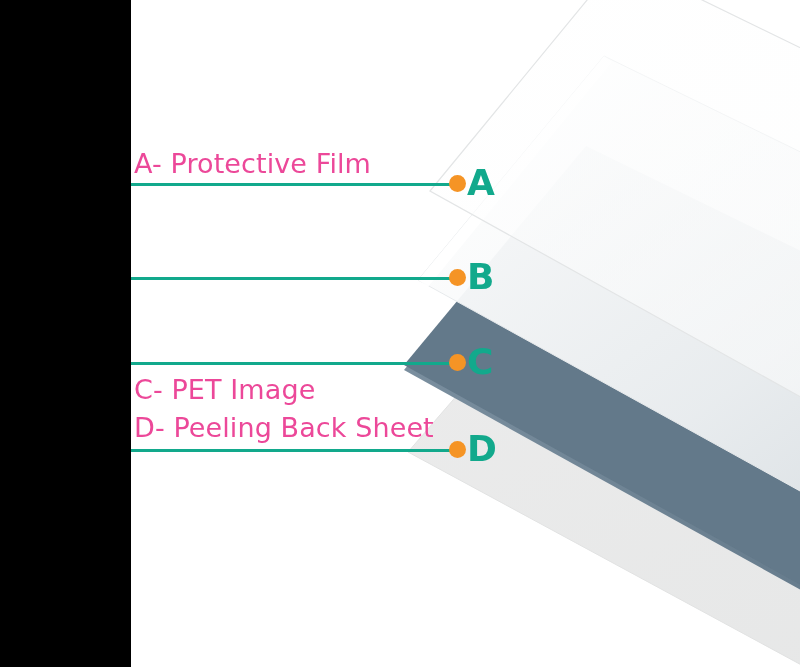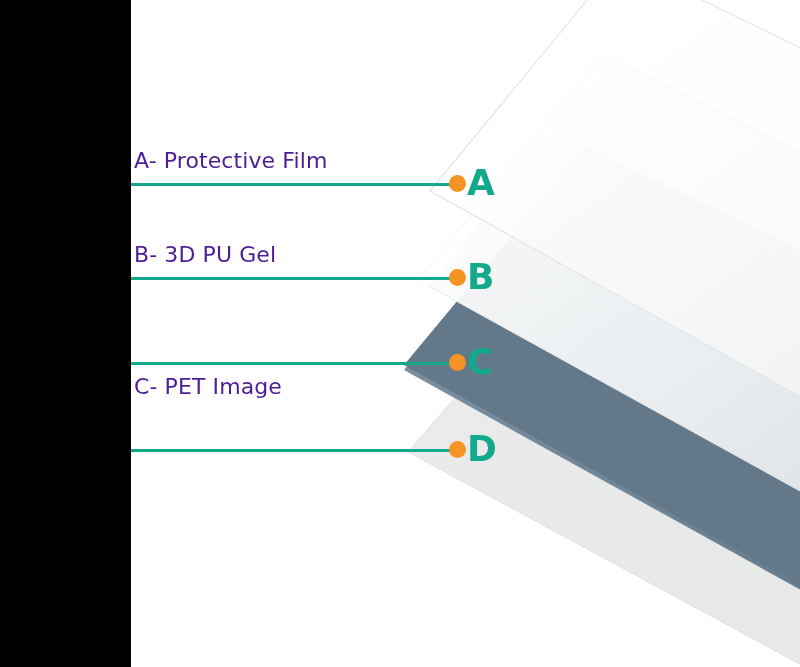--- a/index.html
+++ b/index.html
@@ -41,22 +41,22 @@
   #callouts {
     position: absolute;
     left: 0;
     top: 0;
     width: 800px;
     height: 667px;
     z-index: 30;
   }
   .callout-label {
     position: absolute;
-    color: #4c1d95;
-    font-size: 22px;
+    color: #ec4899;
+    font-size: 27px;
     line-height: 1;
     letter-spacing: 0.1px;
     white-space: nowrap;
     font-weight: 400;
   }
   .callout-letter {
     position: absolute;
     color: #12a98c;
     font-size: 36px;
     font-weight: 700;
@@ -233,29 +233,29 @@
 
   <div id="left-bar"></div>
 
   <div id="callouts">
 
     <div class="callout-label" style="left:134px; top:150px;">A- Protective Film</div>
     <div class="callout-line" style="left:131px; top:183px; width:324px;"></div>
     <div class="callout-dot" style="left:449px; top:175px;"></div>
     <div class="callout-letter" style="left:467px; top:165px;">A</div>
 
-    <div class="callout-label" style="left:134px; top:244px;">B- 3D PU Gel</div>
     <div class="callout-line" style="left:131px; top:277px; width:324px;"></div>
     <div class="callout-dot" style="left:449px; top:269px;"></div>
     <div class="callout-letter" style="left:467px; top:259px;">B</div>
 
     <div class="callout-label" style="left:134px; top:329px;margin-top:47px;">C- PET Image</div>
     <div class="callout-line" style="left:131px; top:362px; width:324px;"></div>
     <div class="callout-dot" style="left:449px; top:354px;"></div>
     <div class="callout-letter" style="left:467px; top:344px;">C</div>
 
+    <div class="callout-label" style="left:134px; top:414px;">D- Peeling Back Sheet</div>
     <div class="callout-line" style="left:131px; top:449px; width:324px;"></div>
     <div class="callout-dot" style="left:449px; top:441px;"></div>
     <div class="callout-letter" style="left:467px; top:431px;">D</div>
 
   </div>
 
 </div>
 
 </body></html>

